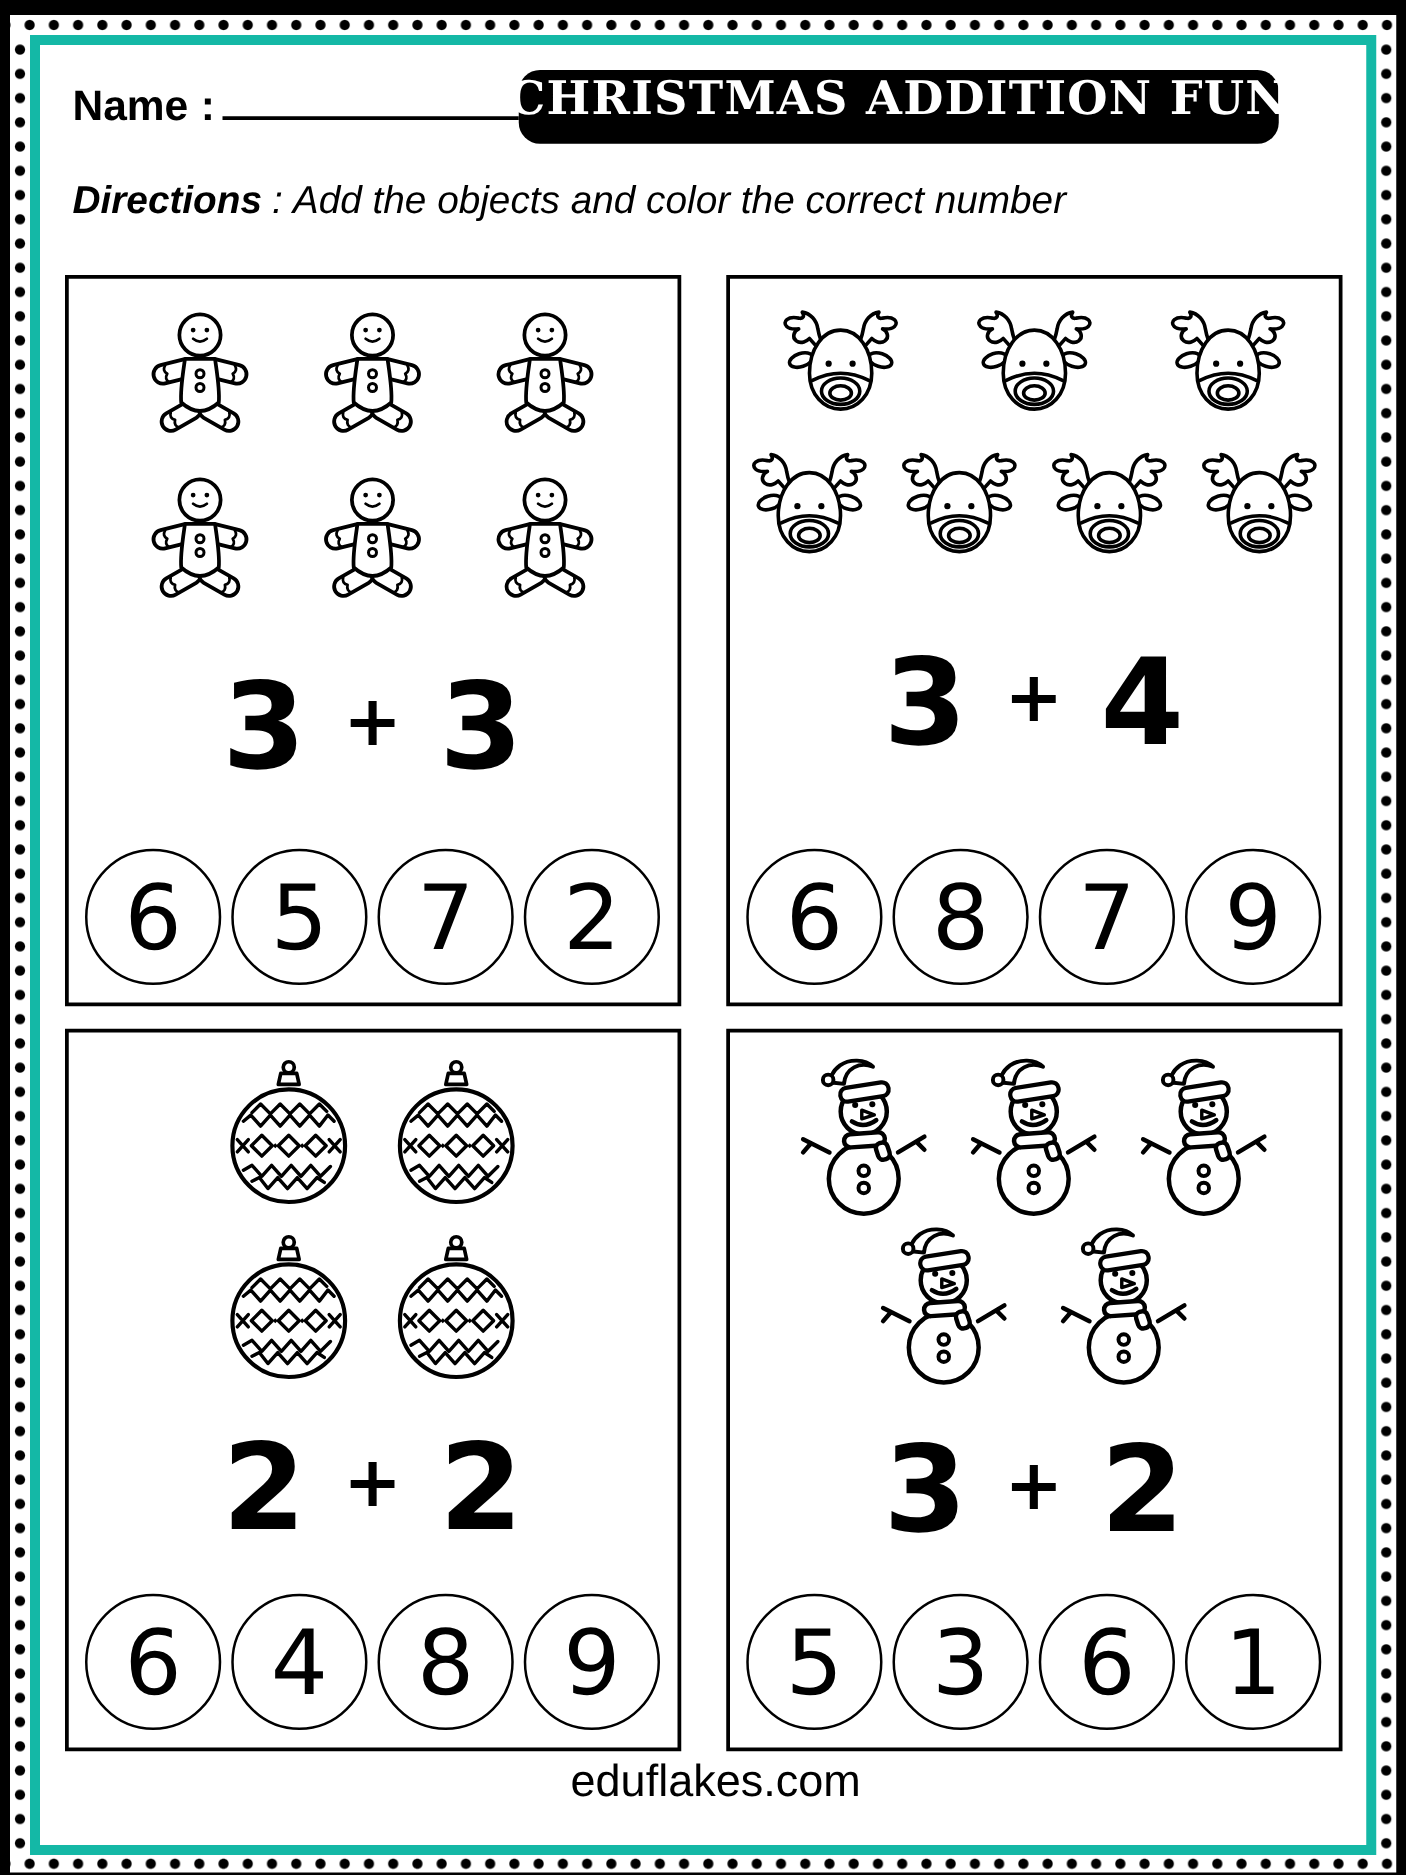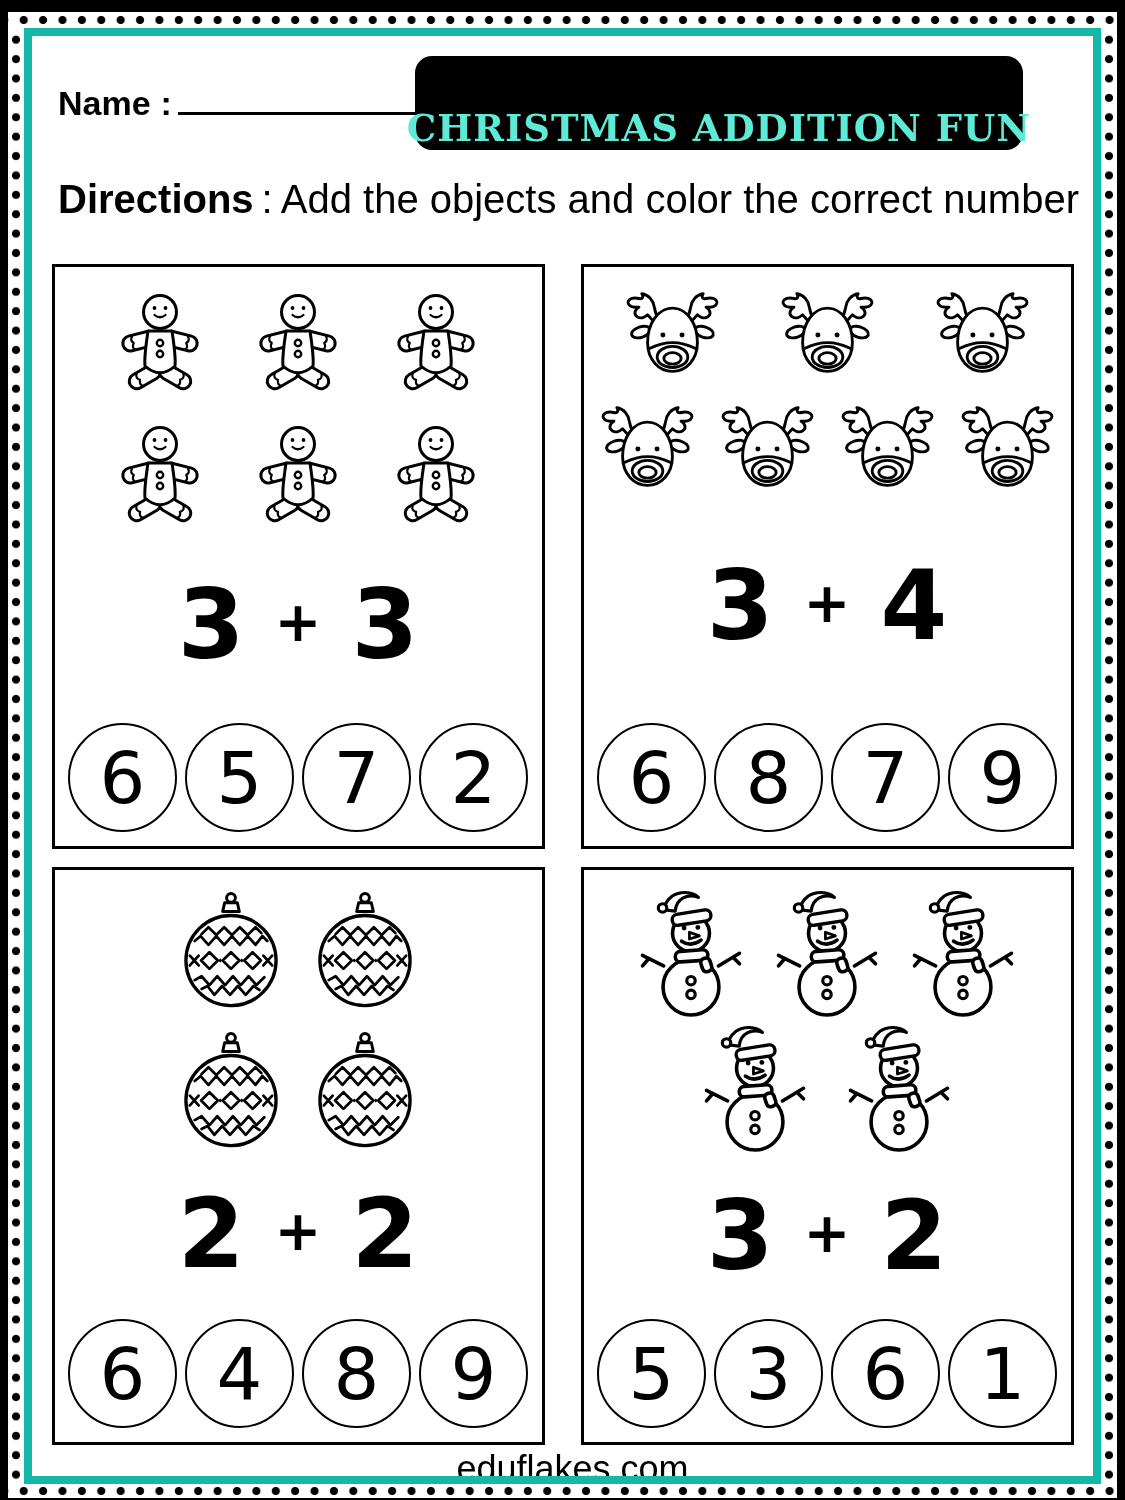--- a/index.html
+++ b/index.html
@@ -14,26 +14,26 @@
   .dots-bottom{bottom:0;left:0;right:0;height:14px;background-size:19.4px 14px;background-position:6px center;}
   .dots-left{top:14px;bottom:14px;left:0;width:16px;background-size:16px 19.4px;background-position:center 4px;}
   .dots-right{top:14px;bottom:14px;right:0;width:16px;background-size:16px 19.4px;background-position:center 4px;}
   .sheet{position:relative;width:100%;height:100%;background:#fff;border:8px solid #14b8a6;overflow:hidden;}
 
   
   .header{display:flex;align-items:center;justify-content:space-between;padding:20px 70px 0 26px;}
   .name-row{font-size:34px;font-weight:bold;white-space:nowrap;}
   .name-sep{margin:0 6px 0 10px;}
   .name-line{display:inline-block;width:237px;height:30px;border-bottom:3px solid #000;vertical-align:baseline;}
-  .title-badge{background:#000;color:#5eead4;min-width:572px;height:94px;border-radius:17px;
-    display:flex;align-items:flex-end;justify-content:center;padding:0 28px;
+  .title-badge{background:#000;color:#ffffff;min-width:572px;height:59px;border-radius:17px;
+    display:flex;align-items:flex-start;justify-content:center;padding:0 28px;
     font-family:"DejaVu Serif",serif;font-weight:bold;font-size:37px;letter-spacing:1px;white-space:nowrap;}
 
   
-  .directions{margin:27px 0 0 26px;font-size:40px;}
+  .directions{margin:27px 0 0 26px;font-size:31px;font-style:italic;}
   .directions b{font-weight:bold;}
   .dir-sep{margin:0 8px 0 8px;}
 
   
   .grid{width:1022px;margin:42px auto 0;display:grid;grid-template-columns:493px 493px;
     grid-template-rows:585px 578px;column-gap:36px;row-gap:18px;}
   .problem-box{border:3px solid #000;background:#fff;display:flex;flex-direction:column;
     align-items:center;justify-content:space-between;padding:20px 6px 14px 6px;}
   .icons{display:flex;flex-direction:column;align-items:center;}
   .icon-row{display:flex;justify-content:center;align-items:flex-start;}

